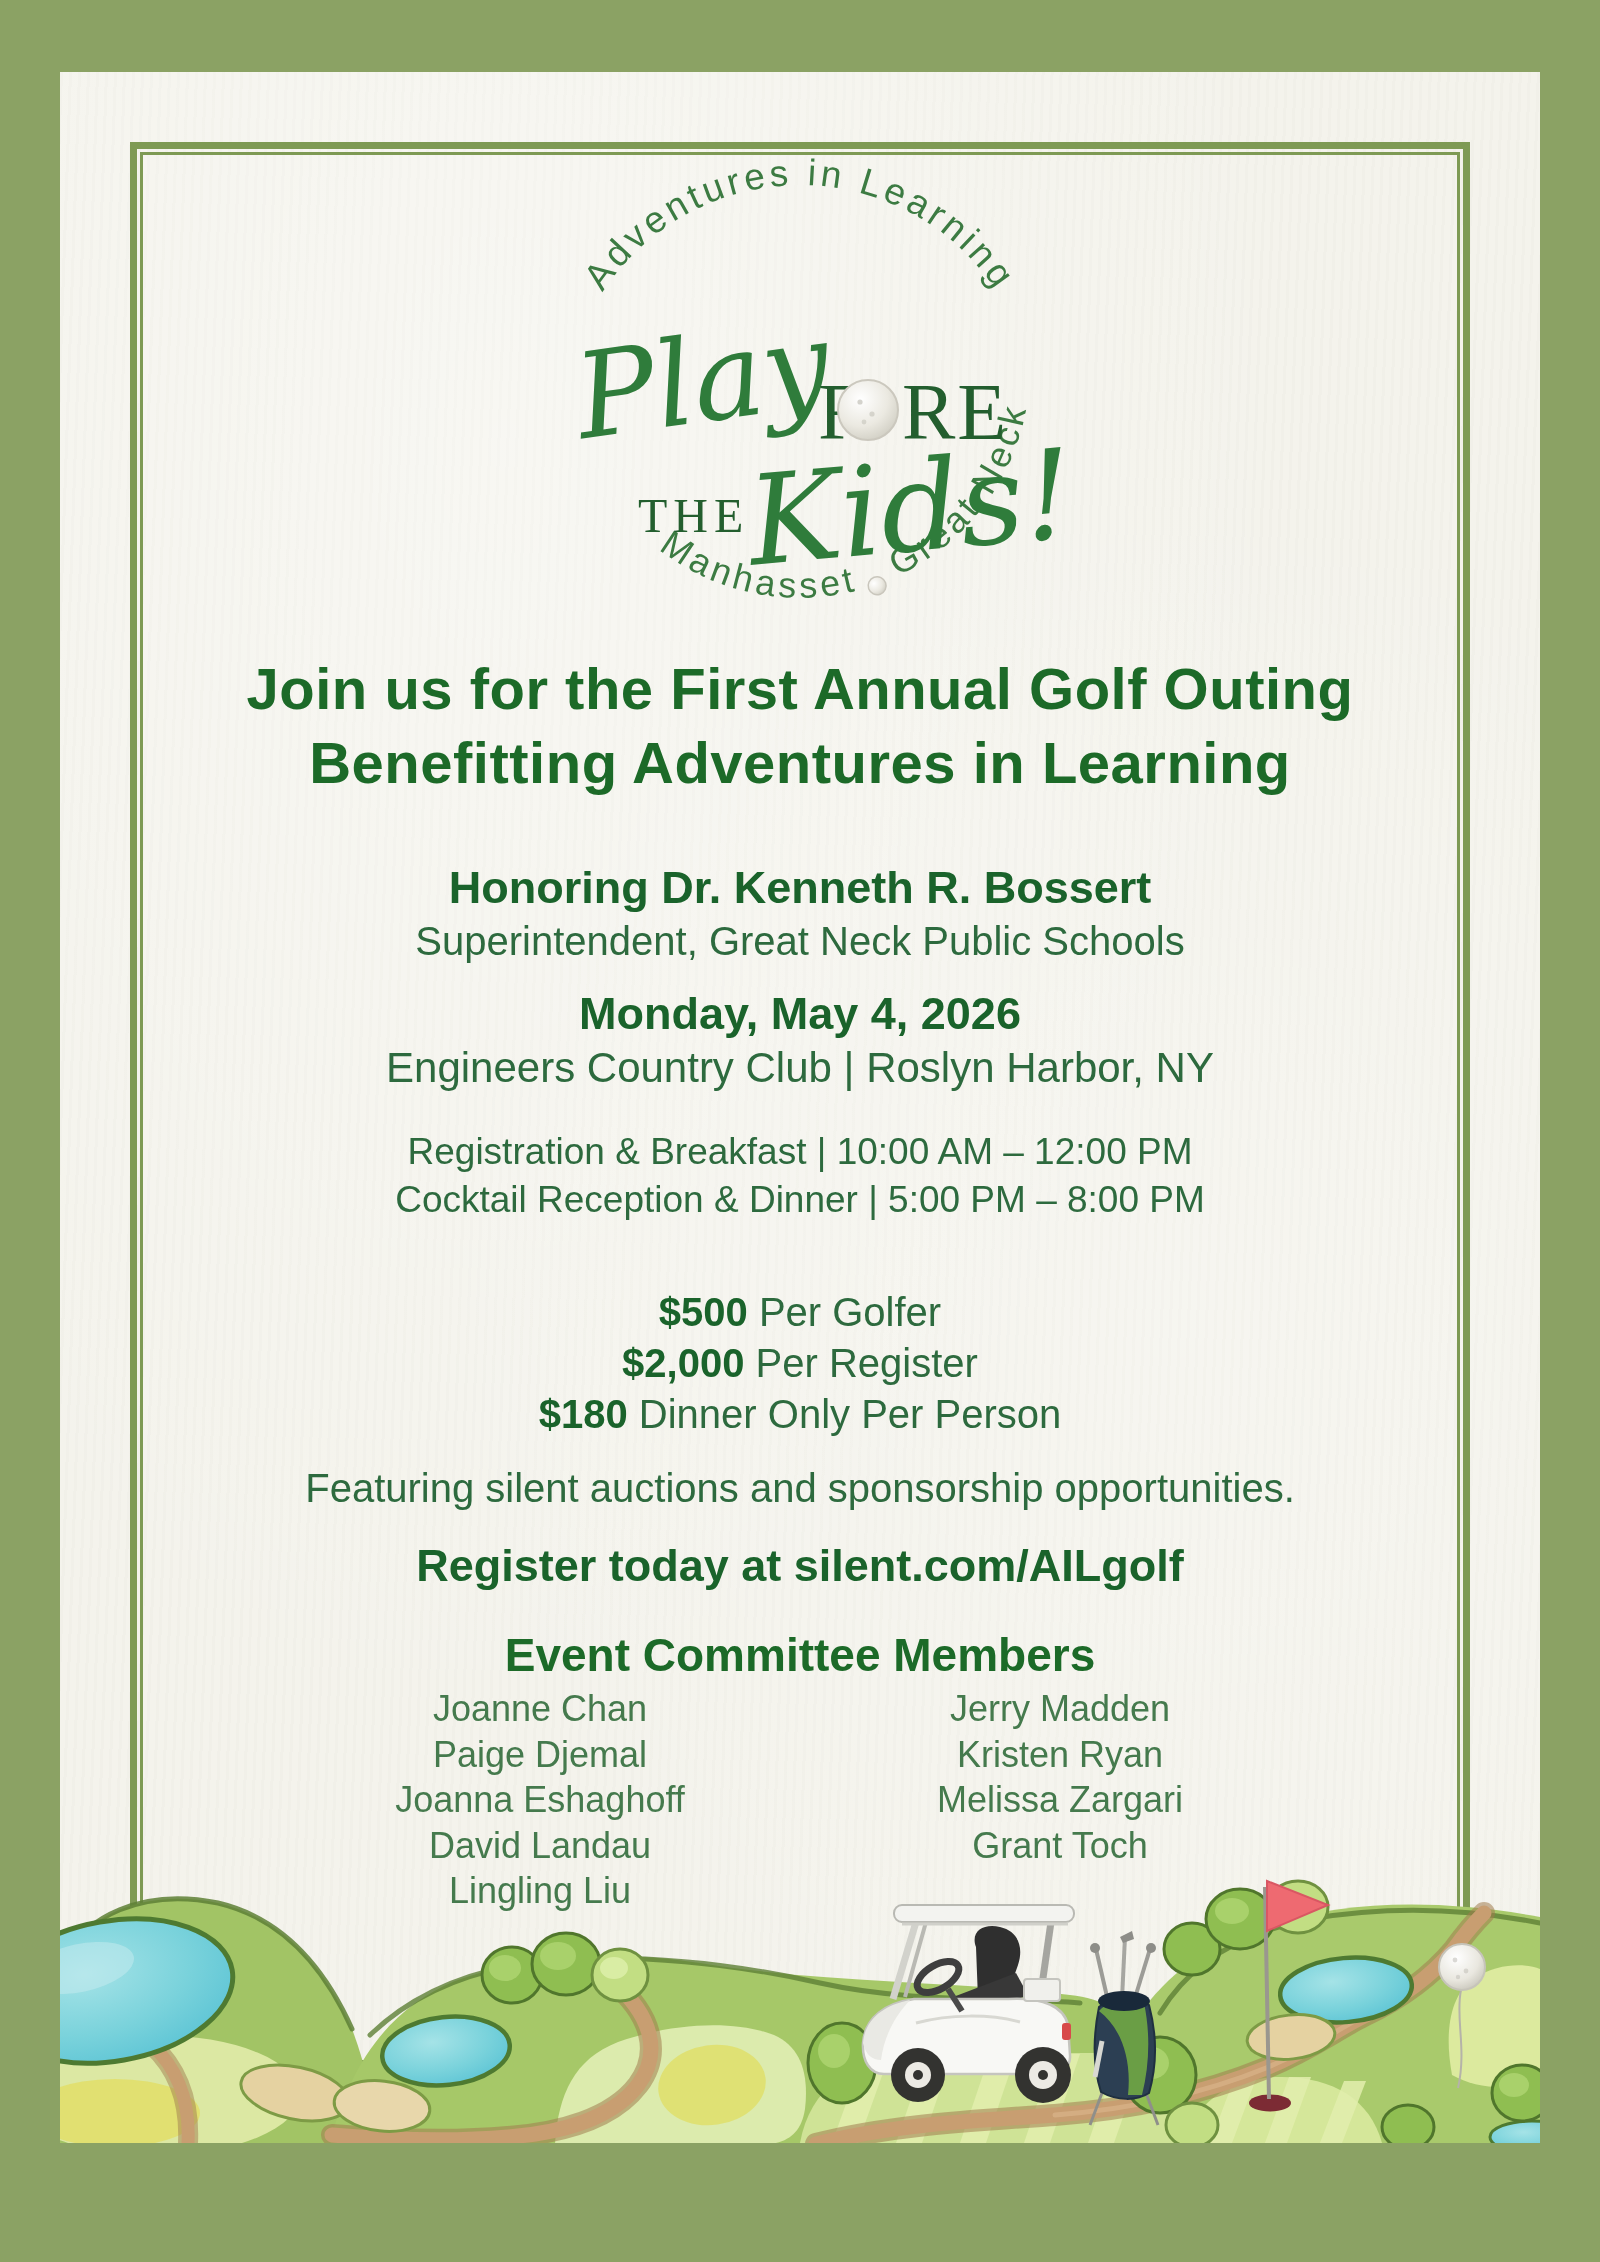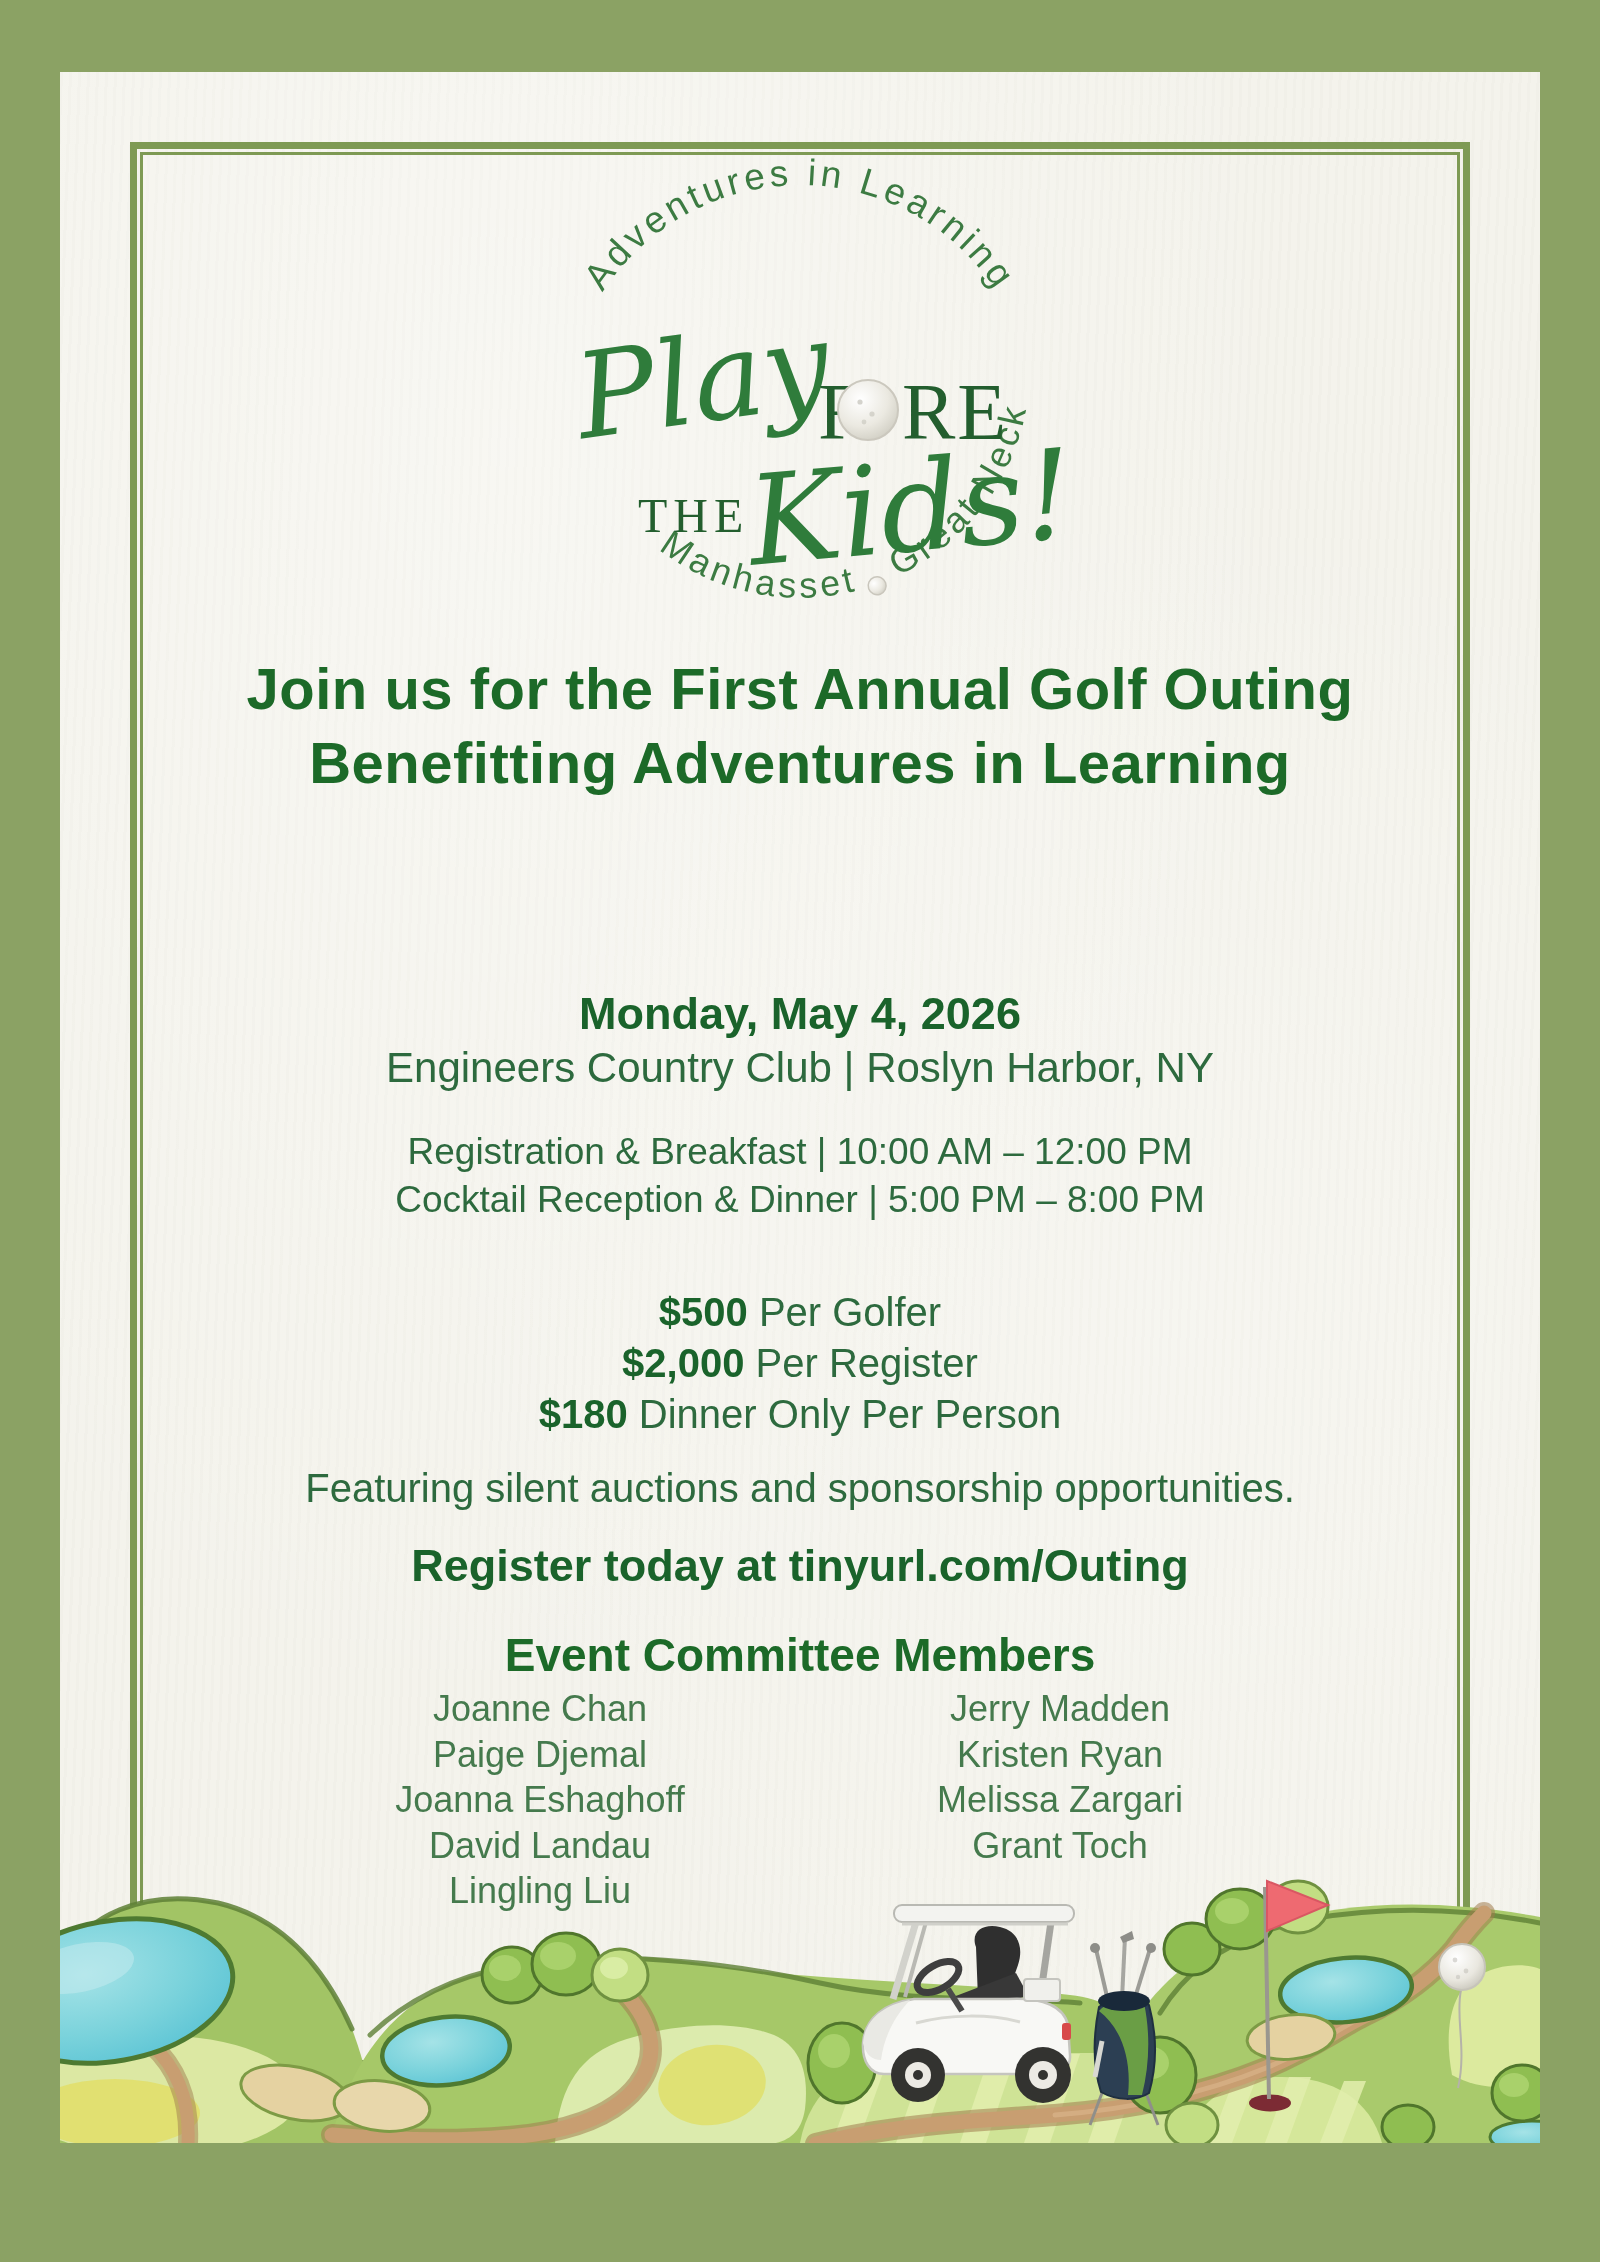--- a/index.html
+++ b/index.html
@@ -91,20 +91,24 @@
       <text class="serif" x="382" y="311" font-size="80" letter-spacing="2">RE</text>
       <text class="serif" x="118" y="404" font-size="48" letter-spacing="6">THE</text>
       <text class="script" x="228" y="428" font-size="124" transform="rotate(-5 330 380)">Kids!</text>
     </svg>
 
     <div class="block headline">
       <div>Join us for the First Annual Golf Outing</div>
       <div>Benefitting Adventures in Learning</div>
     </div>
 
+    <div class="block honoring">
+      <div class="t1">Honoring Dr. Kenneth R. Bossert</div>
+      <div class="t2">Superintendent, Great Neck Public Schools</div>
+    </div>
 
     <div class="block event">
       <div class="t1">Monday, May 4, 2026</div>
       <div class="t2">Engineers Country Club | Roslyn Harbor, NY</div>
     </div>
 
     <div class="block schedule">
 
     <div class="sched-line">Registration &amp; Breakfast | 10:00 AM – 12:00 PM</div>
         <div class="sched-line">Cocktail Reception &amp; Dinner | 5:00 PM – 8:00 PM</div>
@@ -114,21 +118,21 @@
 
         <div class="price-line"><b>$500</b><span> Per Golfer</span></div>
 
         <div class="price-line"><b>$2,000</b><span> Per Register</span></div>
 
         <div class="price-line"><b>$180</b><span> Dinner Only Per Person</span></div>
       </div>
 
     <div class="block featuring">Featuring silent auctions and sponsorship opportunities.</div>
 
-    <div class="block register">Register today at tinyurl.com/Outing</div>
+    <div class="block register">Register today at silent.com/AILgolf</div>
 
     <div class="block committee-h">Event Committee Members</div>
 
     <div class="names">
       <div class="col">
 
       <div class="name">Joanne Chan</div>
           <div class="name">Paige Djemal</div>
           <div class="name">Joanna Eshaghoff</div>
           <div class="name">David Landau</div>

